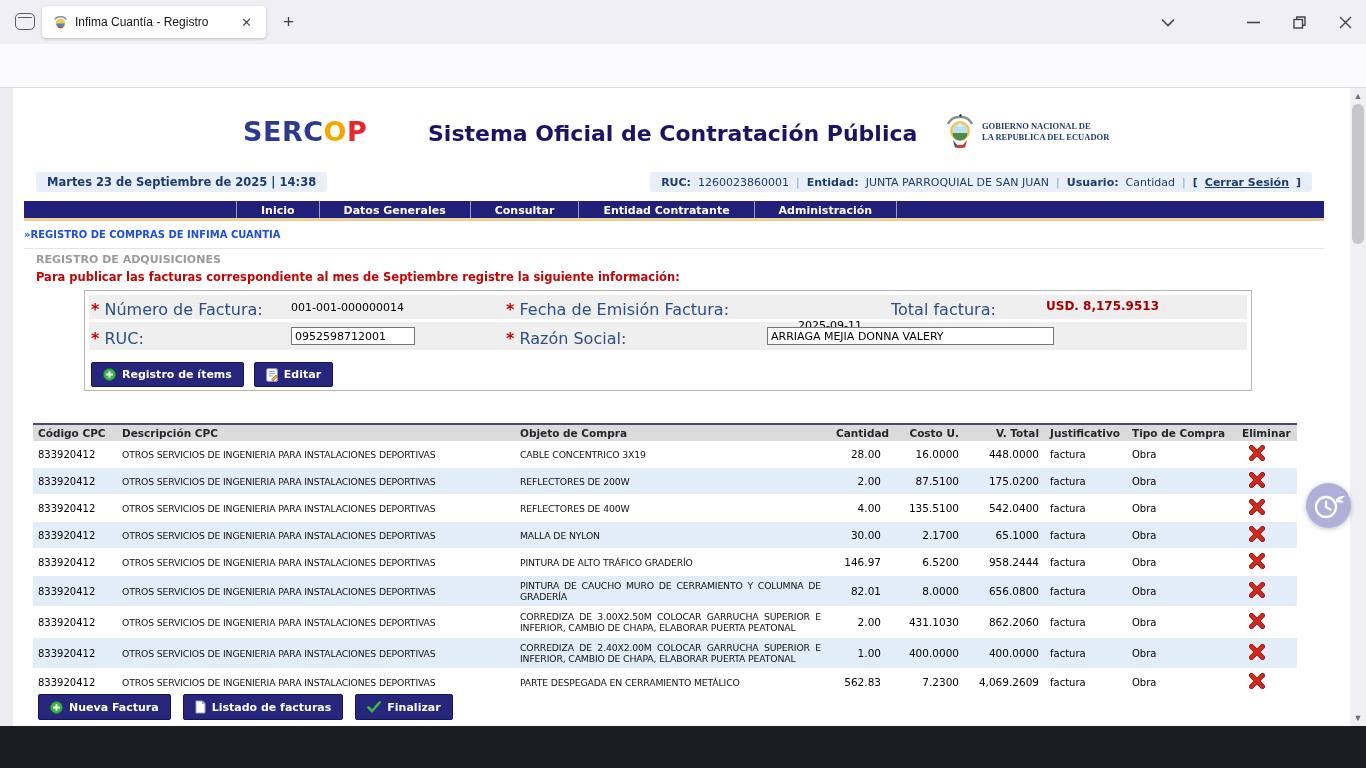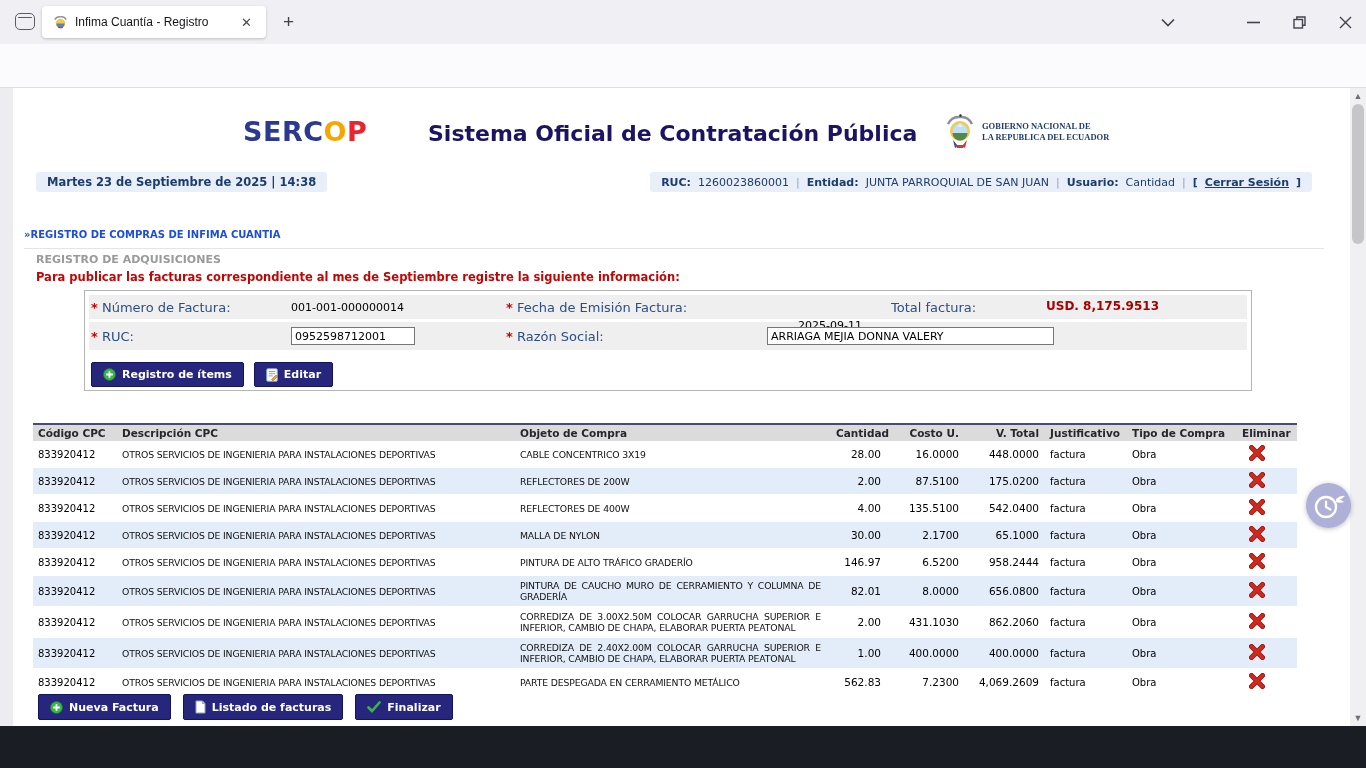--- a/index.html
+++ b/index.html
@@ -48,21 +48,21 @@
   .mainnav .nav-item:last-child { border-right:1px solid rgba(255,255,255,.55); }
 
   .ptitle { position:absolute; left:24px; top:141px; font-size:10px; font-weight:bold; color:#1d4ed8; }
   .ptitle-rule { position:absolute; left:24px; top:160px; width:1300px; height:1px; background:#e4e4e4; }
   .stitle { position:absolute; left:36px; top:165px; font-size:11px; font-weight:bold; color:#9a9a9a; }
   .instruction { position:absolute; left:36px; top:182px; font-size:11.5px; font-weight:bold; color:#c00505; }
 
   .formbox { position:absolute; left:84px; top:202px; width:1168px; height:101px; border:1px solid #b5b5b5; background:#fff; }
   .frow { position:absolute; left:4px; right:4px; background:#efefef; }
   .frow1 { top:4px; height:24px; } .frow2 { top:31px; height:28px; }
-  .fcell { position:absolute; font-size:13px; color:#2c4e87; white-space:nowrap; }
+  .fcell { position:absolute; font-size:16px; color:#2c4e87; white-space:nowrap; }
   .fval { color:#000; font-size:11px; }
   .req { color:#cc0000; font-weight:bold; }
   .total-val { color:#a80000; font-weight:bold; font-size:12px; }
   .finput { position:absolute; height:18px; border:1px solid #767676; background:#fff; font-size:11px; font-family:"DejaVu Sans",sans-serif; padding:0 3px; }
 
   .navy-btn { display:inline-flex; align-items:center; gap:6px; background:#26267d; border:1px solid #14145a; border-radius:2px; color:#fff; font-weight:bold; font-size:11px; padding:0 11px; height:25px; cursor:pointer; font-family:"DejaVu Sans",sans-serif; }
   .fbtns { position:absolute; left:6px; top:71px; display:flex; gap:10px; }
 
   .list-title { position:absolute; left:38px; top:316px; font-size:13.5px; font-weight:bold; color:#1b5faf; }
 
@@ -227,20 +227,27 @@
       <span>JUNTA PARROQUIAL DE SAN JUAN</span>
       <span class="sep">|</span>
       <b>Usuario:</b>
       <span>Cantidad</span>
       <span class="sep">|</span>
       <b>[</b>
       <a class="logout">Cerrar Sesión</a>
       <b>]</b>
     </div>
 
+    <div class="mainnav">
+      <span class="nav-item">Inicio</span>
+      <span class="nav-item">Datos Generales</span>
+      <span class="nav-item">Consultar</span>
+      <span class="nav-item">Entidad Contratante</span>
+      <span class="nav-item">Administración</span>
+    </div>
 
     <div class="ptitle"><span>»</span><span>REGISTRO DE COMPRAS DE INFIMA CUANTIA</span></div>
     <div class="ptitle-rule"></div>
     <div class="stitle">REGISTRO DE ADQUISICIONES</div>
     <div class="instruction">Para publicar las facturas correspondiente al mes de Septiembre registre la siguiente información:</div>
 
     <div class="formbox">
       <div class="frow frow1"></div>
       <div class="frow frow2"></div>
 

